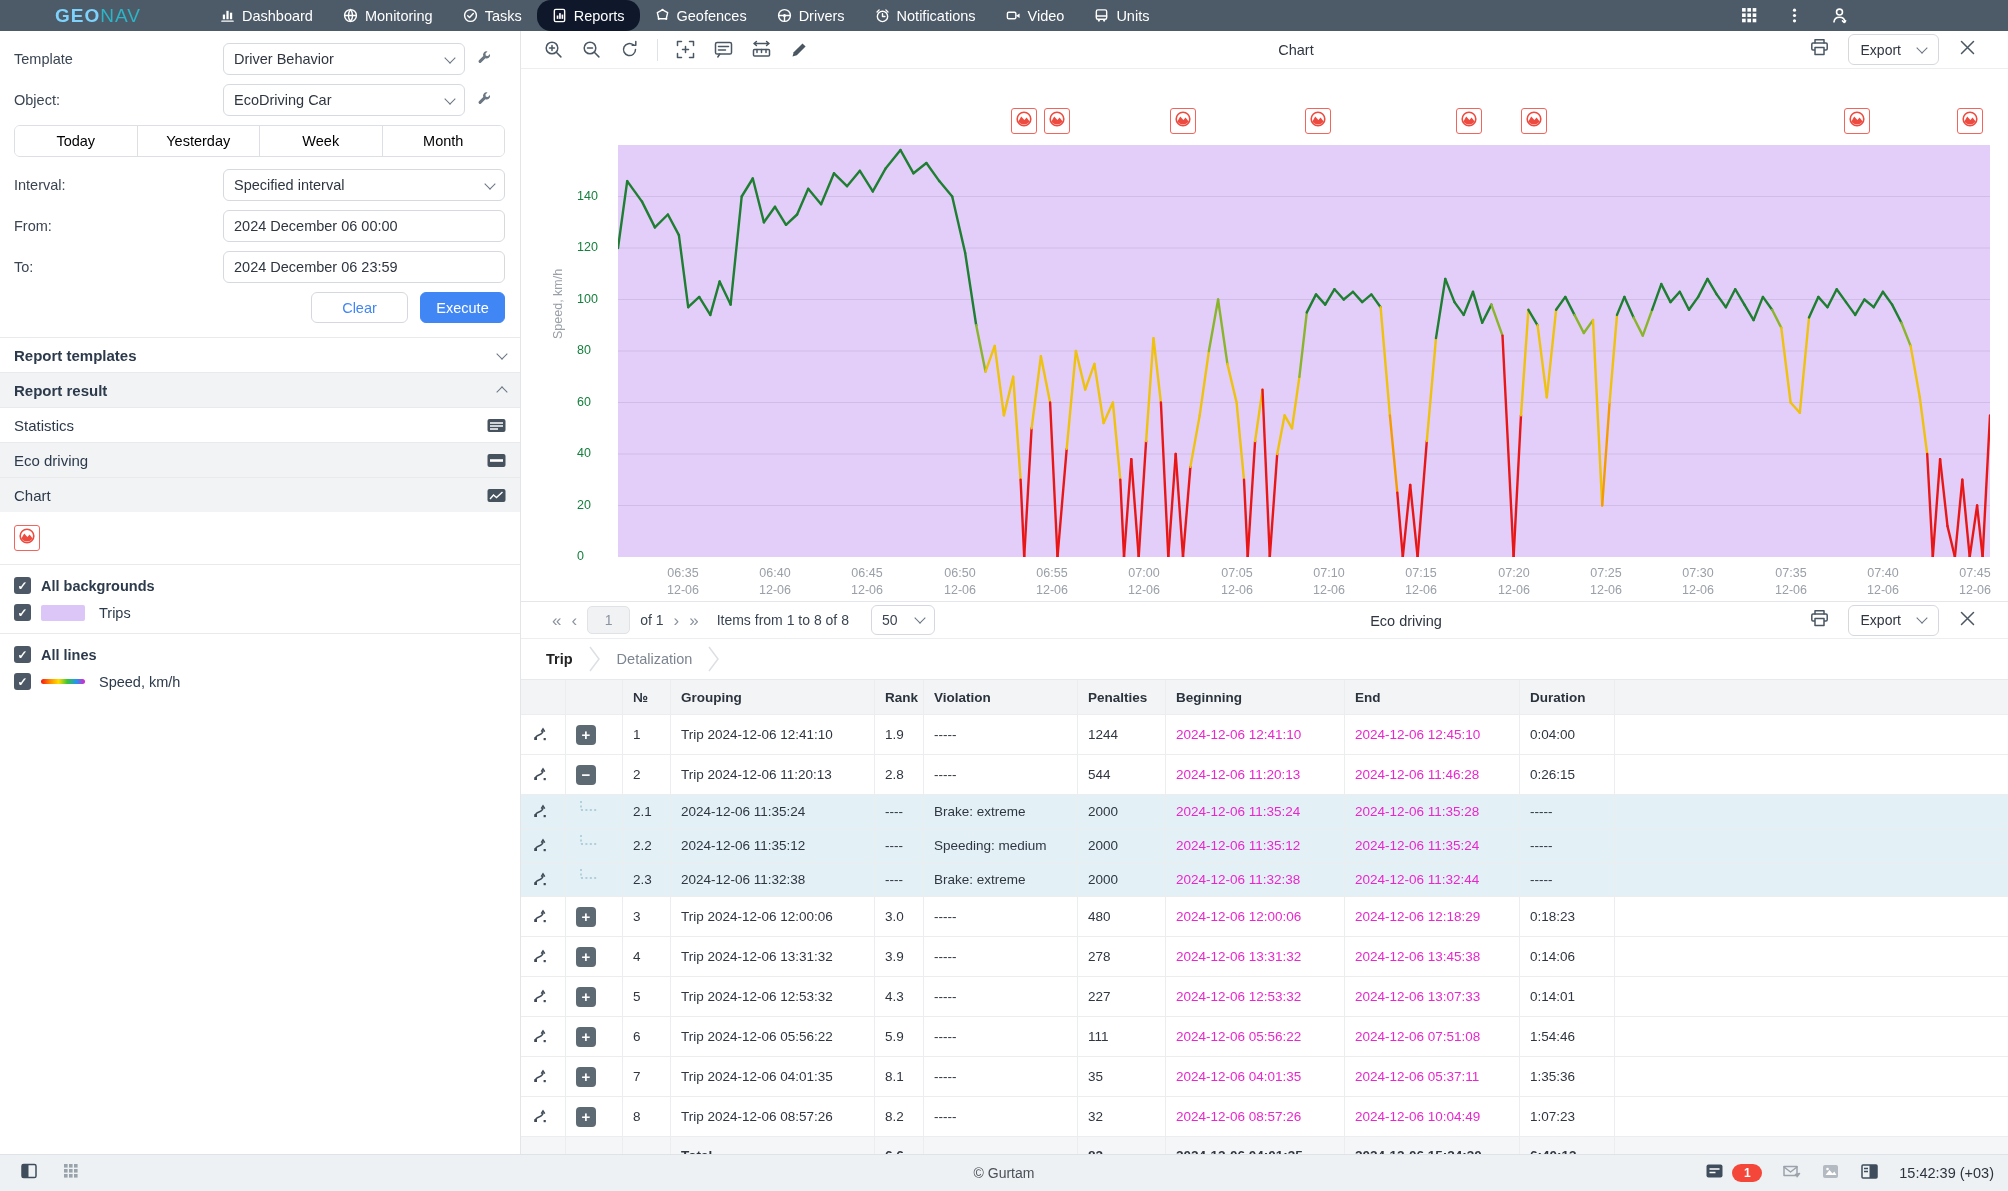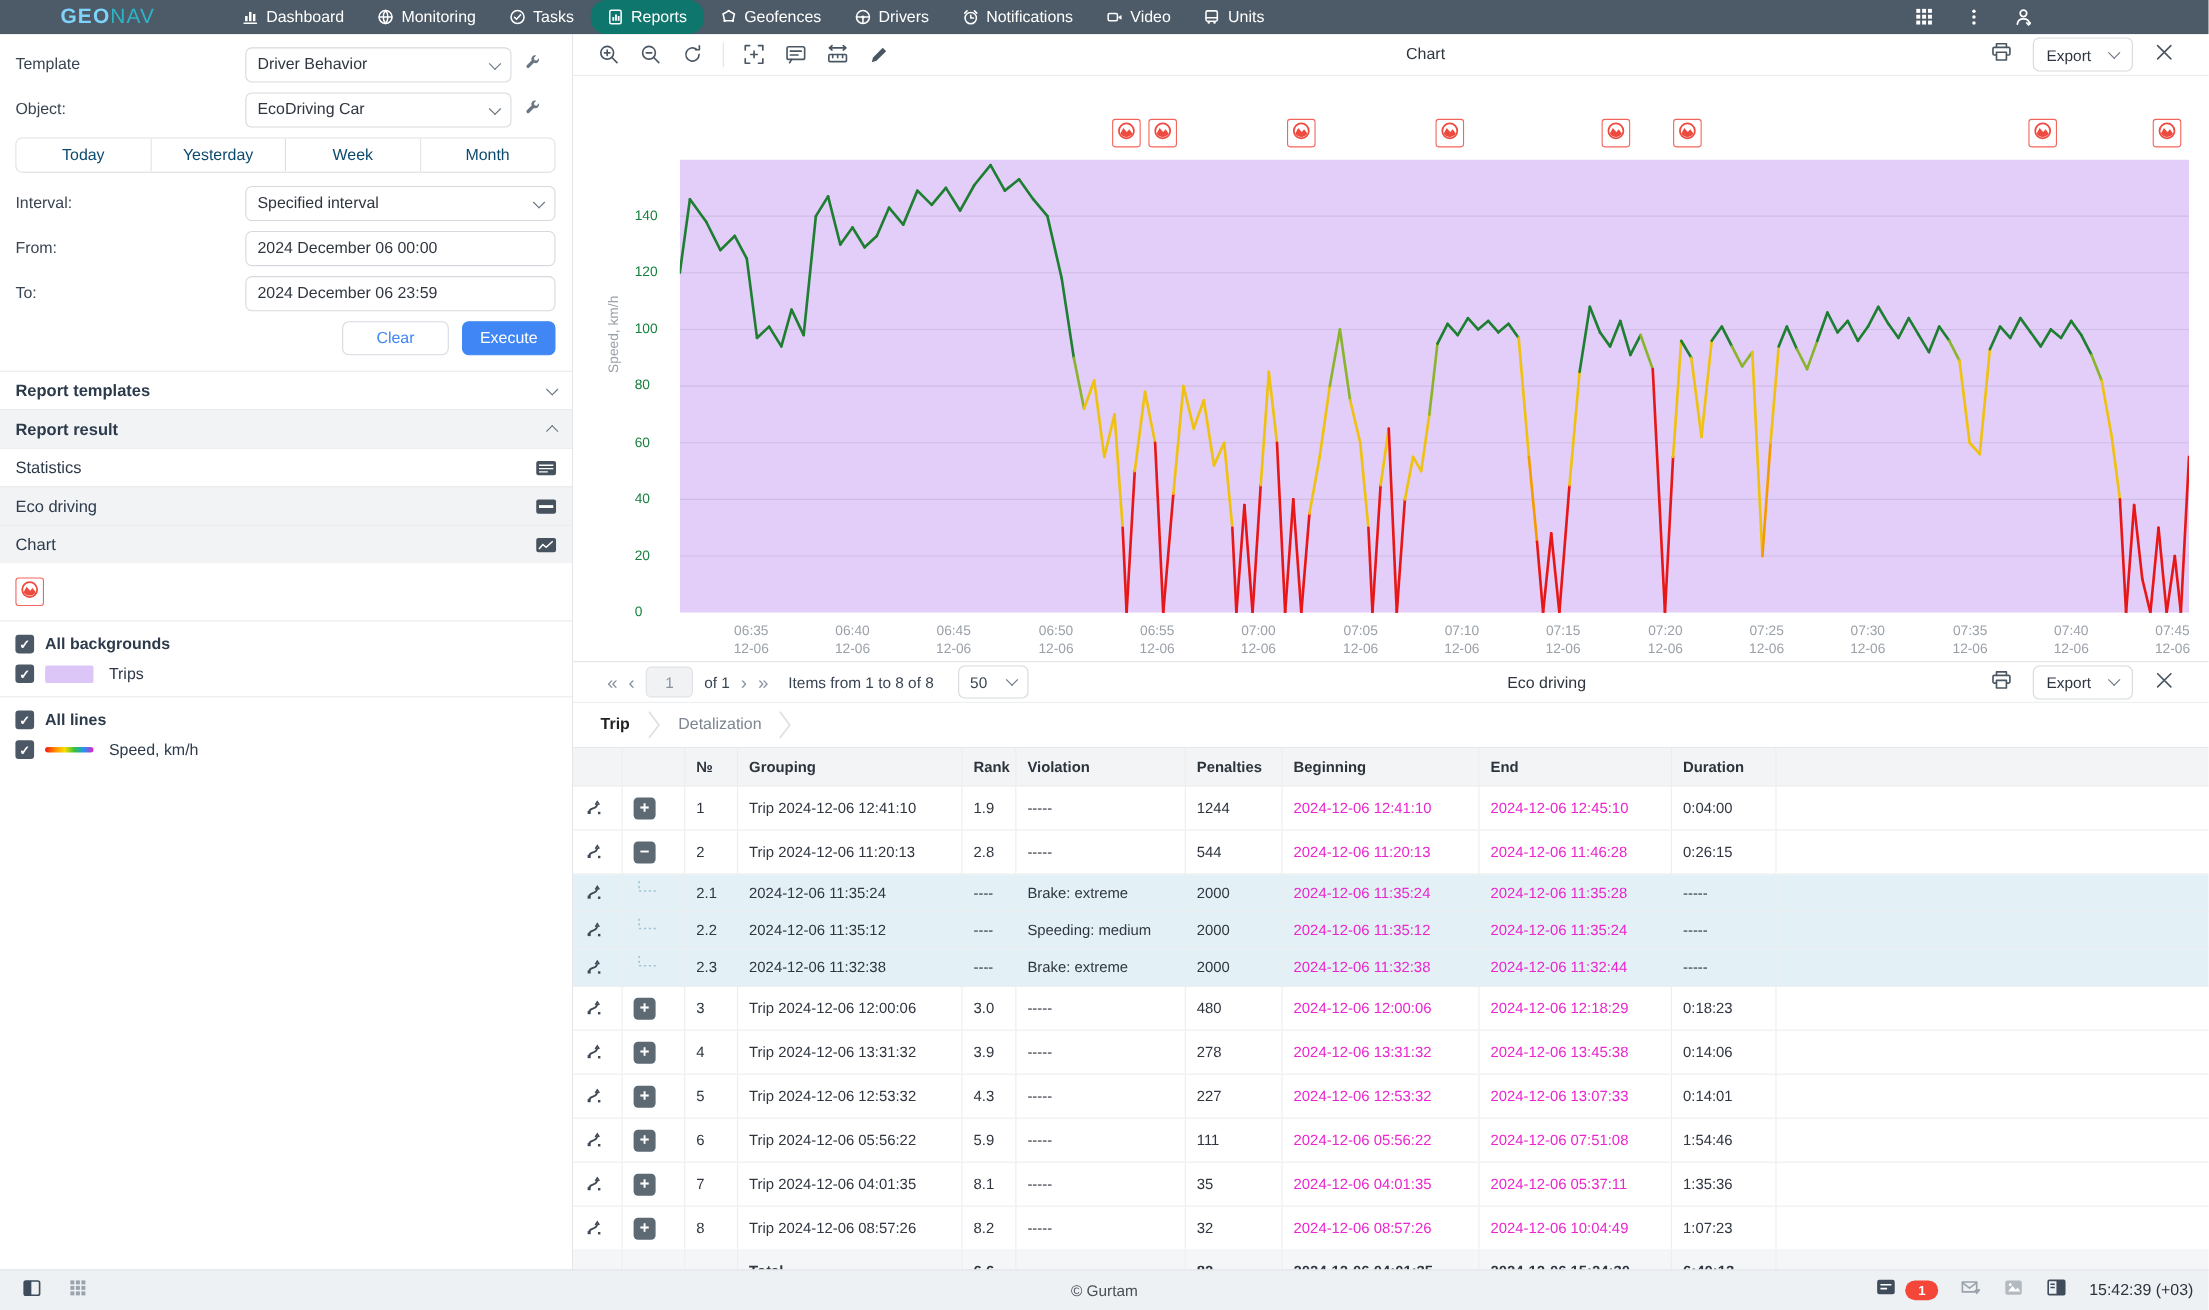--- a/index.html
+++ b/index.html
@@ -5,40 +5,40 @@
   html,body{margin:0;padding:0;background:#fff;}
   .app{position:relative;width:2008px;height:1191px;overflow:hidden;background:#fff;
        font-family:"Liberation Sans",sans-serif;color:#2f3640;}
   
   .topnav{position:absolute;top:0;left:0;right:0;height:31px;background:#4d5a67;display:flex;align-items:center;z-index:30;}
   .logo{position:absolute;left:55px;top:0;height:31px;display:flex;align-items:center;font-size:19px;letter-spacing:1px;}
   .logo b{color:#7dd3fc;font-weight:700;}
   .logo span{color:#27c4d8;font-weight:100;opacity:.85;}
   .nav-items{display:flex;height:100%;margin-left:205px;}
   .nav-item{display:flex;align-items:center;gap:7px;padding:0 15px;height:100%;color:#fff;font-size:14.5px;cursor:pointer;}
-  .nav-item.active{background:#0f766e;border-radius:14px;}
+  .nav-item.active{background:#0f172a;border-radius:14px;}
   .nav-item svg{width:15px;height:15px;}
   .nav-right{position:absolute;right:160px;display:flex;gap:28px;align-items:center;color:#fff;}
   .nav-right svg{width:17px;height:17px;}
   
   .sidebar{position:absolute;top:31px;left:0;width:520px;bottom:36px;background:#fff;border-right:1px solid #e3e5e8;overflow:hidden;}
   .form{padding:12px 15px 0 14px;}
   .frow{display:flex;align-items:center;margin-bottom:9px;}
   .frow .lbl{width:209px;font-size:14.5px;color:#3a4552;}
   .field{height:32px;border:1px solid #d6dade;border-radius:6px;display:flex;align-items:center;
          padding:0 10px;font-size:14.5px;color:#2f3640;background:#fff;box-sizing:border-box;}
   .sel{justify-content:space-between;cursor:pointer;}
   .w242{width:242px;} .w282{width:282px;}
   .wrench{margin-left:12px;color:#6b7683;cursor:pointer;}
   .wrench svg{width:15px;height:15px;}
   .chev{display:inline-block;width:7px;height:7px;border-right:1.7px solid #6b7683;border-bottom:1.7px solid #6b7683;
         transform:rotate(45deg);margin-left:8px;margin-top:-3px;}
   .chev.up{transform:rotate(-135deg);margin-top:4px;}
   .seg{display:flex;height:30px;border:1px solid #dcdfe3;border-radius:6px;overflow:hidden;margin:3px 0 12px 0;}
-  .seg div{flex:1;display:flex;align-items:center;justify-content:center;font-size:14.5px;color:#0c4a6e;
+  .seg div{flex:1;display:flex;align-items:center;justify-content:center;font-size:14.5px;color:#000000;
            border-right:1px solid #dcdfe3;cursor:pointer;background:#fff;}
   .seg div:last-child{border-right:none;}
   .btnrow{display:flex;justify-content:flex-end;gap:12px;margin:5px 0 14px 0;}
   .btn{height:31px;border-radius:6px;display:flex;align-items:center;justify-content:center;font-size:14.5px;cursor:pointer;box-sizing:border-box;}
   .btn.ghost{width:97px;background:#fff;border:1px solid #d5d9de;color:#4186f5;}
   .btn.primary{width:85px;background:#4186f5;border:1px solid #4186f5;color:#fff;}
   .secrow{height:34px;display:flex;align-items:center;padding:0 14px;border-top:1px solid #e8eaec;
           font-size:15px;color:#2c3a4b;cursor:pointer;}
   .secrow.hdr{font-weight:700;}
   .secrow.grey{background:#f2f3f5;}

